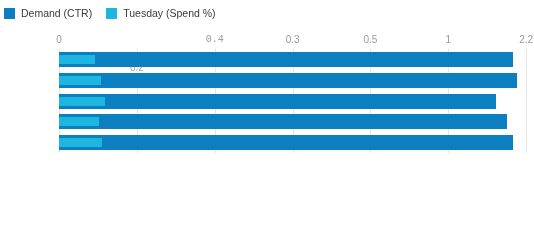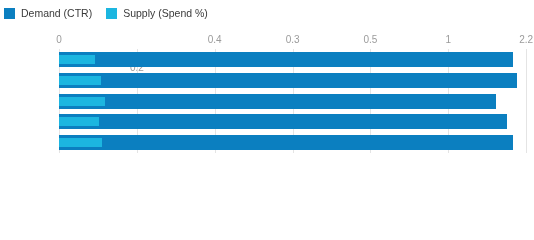--- a/index.html
+++ b/index.html
@@ -121,28 +121,28 @@
 
 <div id="chart-root">
 
   <div class="legend">
     <div class="legend-item">
       <span class="legend-swatch" style="background: rgb(11, 127, 192);"></span>
       <span class="legend-label">Demand (CTR)</span>
     </div>
     <div class="legend-item">
       <span class="legend-swatch" style="background: rgb(28, 182, 224);"></span>
-      <span class="legend-label">Supply (Spend %)</span>
+      <span class="legend-label">Tuesday (Spend %)</span>
     </div>
   </div>
 
   <div class="axis-x">
       <span class="tick-label" style="left: 0px;">0</span>
       <span class="tick-label" style="left: 77.8689px; margin-top: 28px;">0.2</span>
-      <span class="tick-label" style="left: 155.738px;">0.4</span>
+      <span class="tick-label" style="left: 155.738px; font-family: Liberation Mono, monospace;">0.4</span>
       <span class="tick-label" style="left: 233.607px;">0.3</span>
       <span class="tick-label" style="left: 311.475px;">0.5</span>
       <span class="tick-label" style="left: 389.344px;">1</span>
       <span class="tick-label" style="left: 467.213px;">2.2</span>
     </div>
 
 
   <div class="plot-area">
       <div class="gridline" style="left: 0px; background: rgb(228, 228, 228);"></div>
       <div class="gridline" style="left: 77.8689px; background: rgb(228, 228, 228);"></div>

